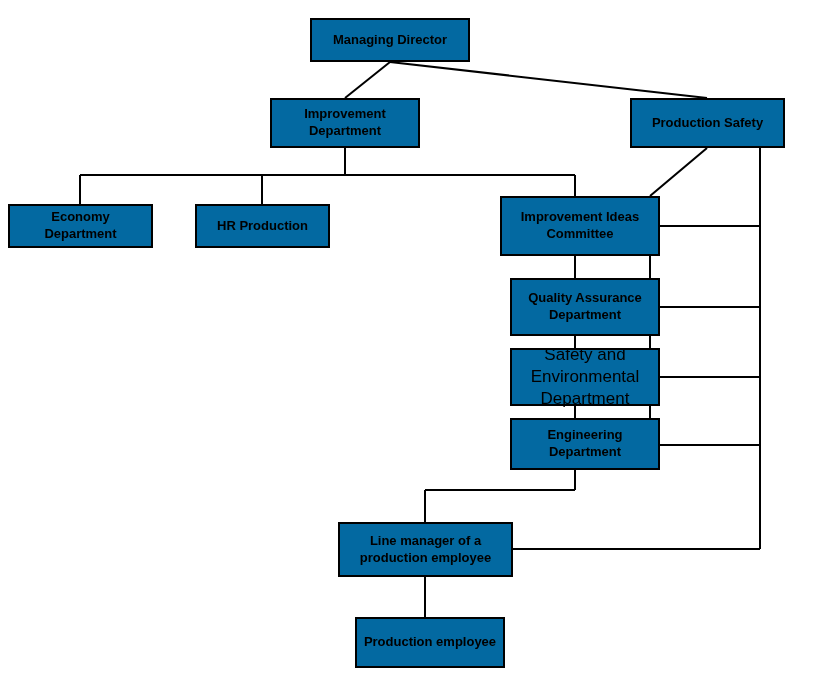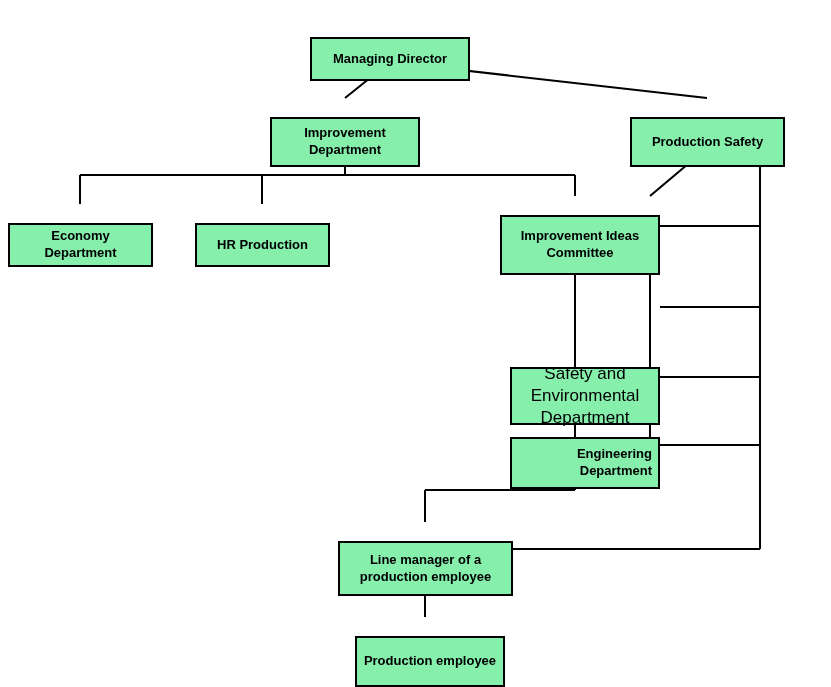--- a/index.html
+++ b/index.html
@@ -19,30 +19,29 @@
     svg#lines {
       position: absolute;
       top: 0; left: 0;
       width: 831px;
       height: 687px;
       pointer-events: none;
     }
     .node {
       position: absolute;
       border: 2px solid #000;
-      background: #86efac;
+      background: #0369a1;
       display: flex;
       align-items: center;
       justify-content: center;
       text-align: center;
       font-weight: bold;
       font-size: 13px;
       line-height: 1.3;
       padding: 4px 6px;
-      margin-top: 19px;
     }
     .node.thin {
       font-weight: normal;
       font-size: 17px;
     }
   </style>
 </head>
 <body>
 
 <div id="org-chart">
@@ -90,21 +89,22 @@
   <div class="node" style="left:270px;top:98px;width:150px;height:50px;">Improvement Department</div>
 
   <div class="node" style="left:630px;top:98px;width:155px;height:50px;">Production Safety</div>
 
   <div class="node" style="left:8px;top:204px;width:145px;height:44px;">Economy Department</div>
 
   <div class="node" style="left:195px;top:204px;width:135px;height:44px;">HR Production</div>
 
   <div class="node" style="left:500px;top:196px;width:160px;height:60px;">Improvement Ideas Committee</div>
 
+  <div class="node" style="left:510px;top:278px;width:150px;height:58px;">Quality Assurance Department</div>
 
   <div class="node thin" style="left:510px;top:348px;width:150px;height:58px;">Safety and Environmental Department</div>
 
-  <div class="node" style="left:510px;top:418px;width:150px;height:52px;text-align:right;">Engineering Department</div>
+  <div class="node" style="left:510px;top:418px;width:150px;height:52px;">Engineering Department</div>
 
   <div class="node" style="left:338px;top:522px;width:175px;height:55px;">Line manager of a production employee</div>
 
   <div class="node" style="left:355px;top:617px;width:150px;height:51px;">Production employee</div>
 </div>
 
 </body></html>

